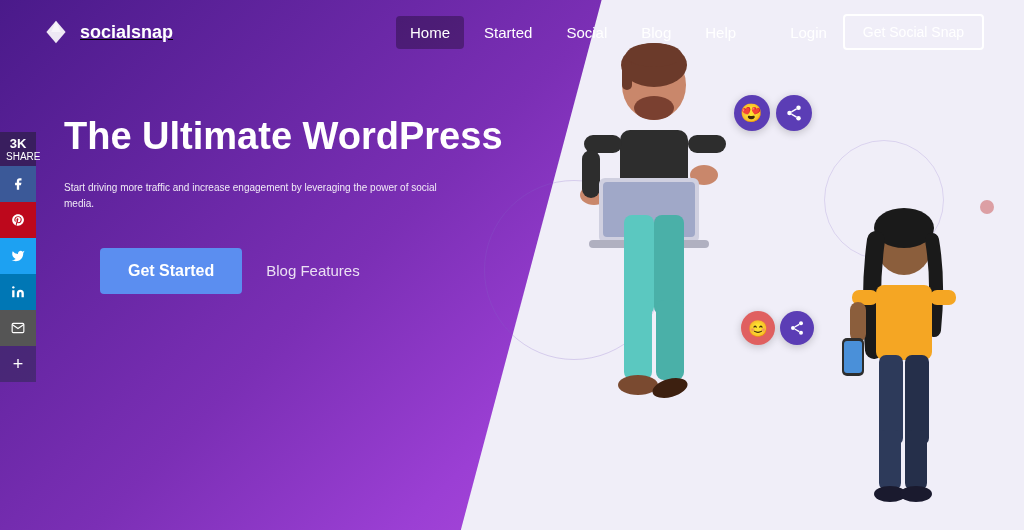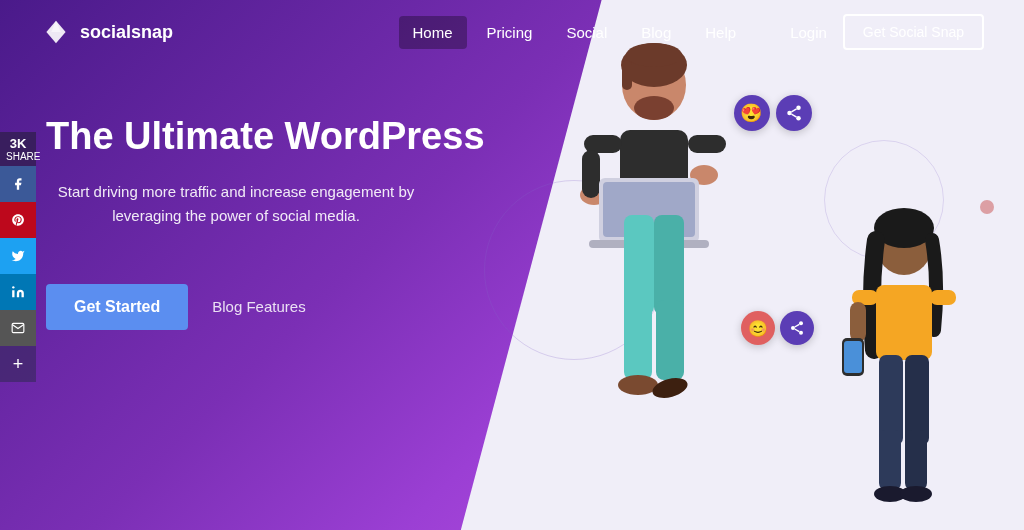--- a/index.html
+++ b/index.html
@@ -34,20 +34,21 @@
       justify-content: space-between;
       padding: 0 40px;
       height: 64px;
       background: transparent;
     }
 
     .logo {
       display: flex;
       align-items: center;
       gap: 8px;
+      text-decoration: underline;
     }
 
     .logo-icon {
       width: 32px;
       height: 32px;
     }
 
     .logo-text {
       color: white;
       font-size: 18px;
@@ -100,45 +101,45 @@
       border-radius: 4px;
       font-size: 14px;
       cursor: pointer;
       white-space: nowrap;
     }
 
     
     .hero {
       position: relative;
       z-index: 5;
-      padding: 50px 0 0 46px;
+      padding: 50px 0 0 64px;
     }
 
     .hero-title {
       color: white;
       font-size: 38px;
       font-weight: 700;
       line-height: 1.2;
       max-width: 480px;
       margin-bottom: 20px;
     }
 
     .hero-subtitle {
       color: rgba(255,255,255,0.9);
-      font-size: 15px;
+      font-size: 10px;
       line-height: 1.6;
       max-width: 380px;
-      margin-bottom: 56px;
-      text-align: center;
+      margin-bottom: 36px;
     }
 
     .hero-buttons {
       display: flex;
       align-items: center;
       gap: 24px;
+      margin-left: 36px;
     }
 
     .get-started-btn {
       background: #5b8ef0;
       color: white;
       border: none;
       padding: 14px 28px;
       border-radius: 4px;
       font-size: 16px;
       font-weight: 600;
@@ -261,21 +262,21 @@
       <path d="M20 6L8 20l12 14 12-14L20 6z" fill="white" opacity="0.9"></path>
       <path d="M20 6L14 20h12L20 6z" fill="white" opacity="0.5"></path>
     </svg>
     <span class="logo-text">
       <span>social</span><span style="font-weight:700;">snap</span>
     </span>
   </div>
 
   <div class="nav-links">
     <a class="nav-link active">Home</a>
-    <a class="nav-link">Pricing</a>
+    <a class="nav-link">Started</a>
     <a class="nav-link">Social</a>
     <a class="nav-link">Blog</a>
     <a class="nav-link">Help</a>
   </div>
 
   <div class="nav-actions">
     <a class="login-link">Login</a>
     <button class="get-snap-btn">Get Social Snap</button>
   </div>
 </nav>

